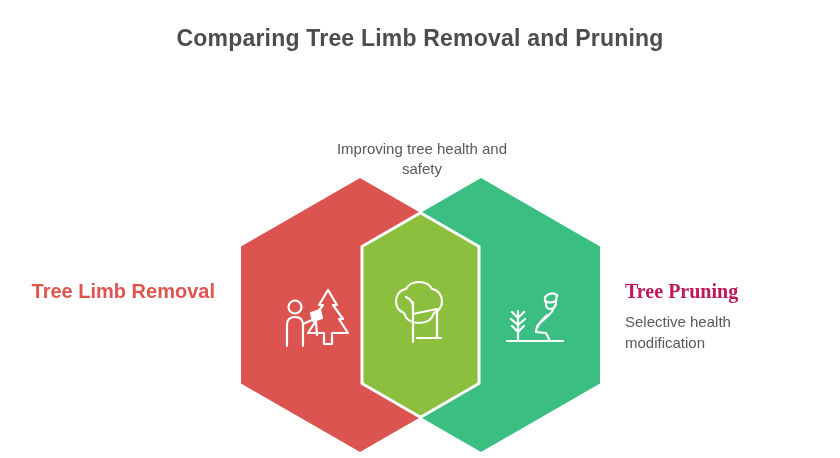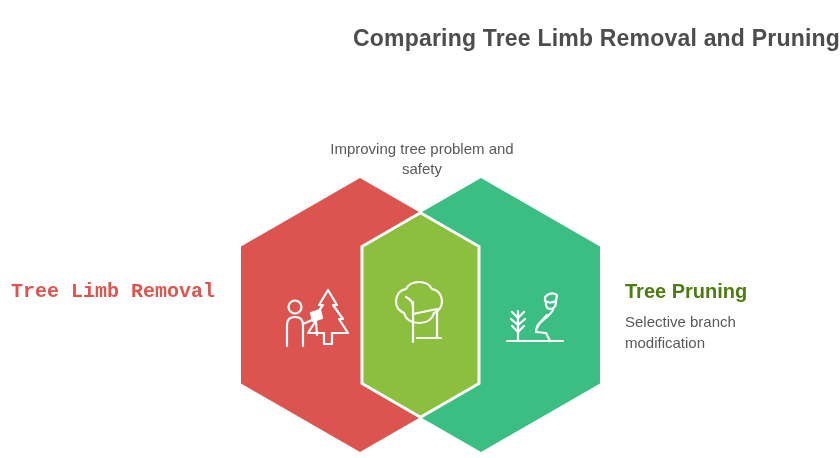--- a/index.html
+++ b/index.html
@@ -8,21 +8,21 @@
     background: #ffffff;
     font-family: "Liberation Sans", "DejaVu Sans", sans-serif;
     position: relative;
     overflow: hidden;
   }
   .stage { position: absolute; inset: 0; width: 840px; height: 458px; }
   .abs { position: absolute; }
 
   .page-title {
     top: 25px; left: 0; width: 840px;
-    text-align: right;
+    text-align: center;
     font-size: 23px; font-weight: bold;
     color: #4D4D4D;
     letter-spacing: 0.2px;
   }
 
   .shared-heading {
     top: 84px; left: 310px; width: 224px;
     text-align: center;
     font-size: 19px; font-weight: bold; line-height: 1.18;
     color: #8BC043;
@@ -32,34 +32,34 @@
     text-align: center;
     font-size: 15px; line-height: 1.35;
     color: #595959;
   }
 
   .left-heading {
     top: 280px; left: 5px; width: 210px;
     text-align: right;
     font-size: 20px; font-weight: bold;
     color: #E0544F;
-    font-family: Liberation Mono, monospace;
   }
   .left-desc {
     top: 311px; left: 45px; width: 170px;
     text-align: right;
     font-size: 15px; line-height: 1.4;
     color: #595959;
   }
 
   .right-heading {
     top: 280px; left: 625px; width: 200px;
     text-align: left;
     font-size: 20px; font-weight: bold;
-    color: #4d7c0f;
+    color: #be185d;
+    font-family: Liberation Serif, serif;
   }
   .right-desc {
     top: 311px; left: 625px; width: 160px;
     text-align: left;
     font-size: 15px; line-height: 1.4;
     color: #595959;
   }
 
   svg.diagram { position: absolute; top: 0; left: 0; }
   .icon-stroke {
@@ -107,20 +107,20 @@
       <path d="M39,6 Q45,0 51,4 L50,10 Q44,13 39,10 Z"></path>
       <path d="M40,11 Q39,18 45,18 Q50,17 50,11"></path>
       <path d="M47,19 C44,24 40,27 36,30 C32,33 30,37 30,41"></path>
       <path d="M41,24 C37,28 33,32 31,37"></path>
       <path d="M30,41 L40,42 L44,50"></path>
     </g>
   </svg>
 
   <div class="abs page-title">Comparing Tree Limb Removal and Pruning</div>
 
-  <div class="abs shared-desc">Improving tree problem and safety</div>
+  <div class="abs shared-desc">Improving tree health and safety</div>
 
   <div class="abs left-heading">Tree Limb Removal</div>
 
   <div class="abs right-heading">Tree Pruning</div>
-  <div class="abs right-desc">Selective branch modification</div>
+  <div class="abs right-desc">Selective health modification</div>
 
 </div>
 
 </body></html>

